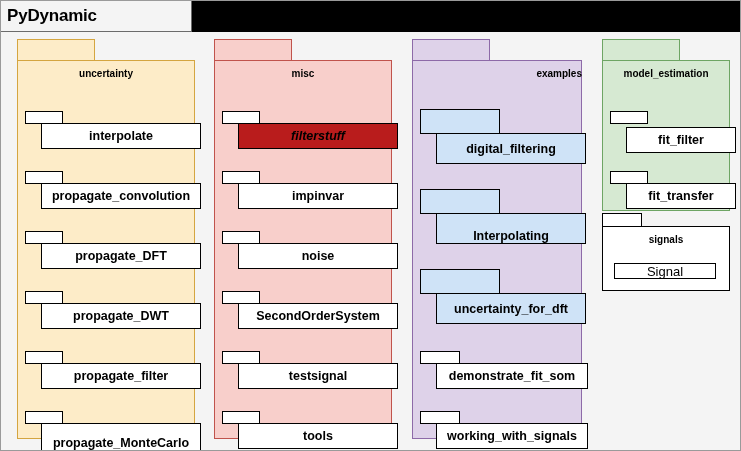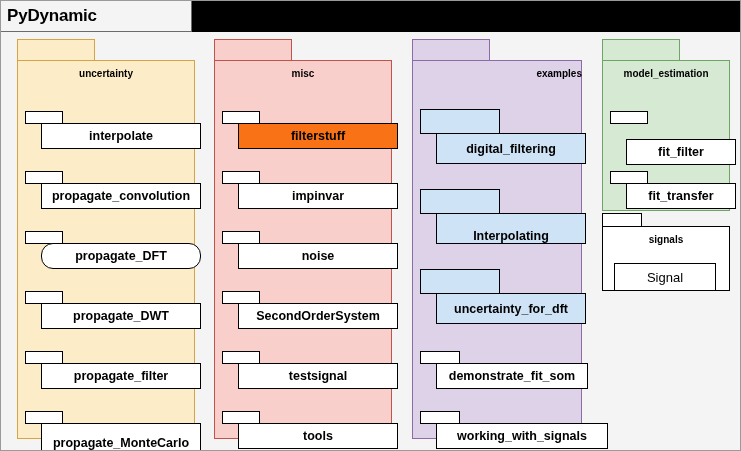--- a/index.html
+++ b/index.html
@@ -140,21 +140,21 @@
           </div>
         </div>
         <div class="mod" style="left: 8px; top: 132px; width: 160px; height: 39px;">
           <div class="mod-tab" style="width: 38px; height: 13px; background: rgb(255, 255, 255);"></div>
           <div class="mod-body" style="top: 12px; width: 160px; height: 26px; background: rgb(255, 255, 255);">
             <span class="mod-label">propagate_convolution</span>
           </div>
         </div>
         <div class="mod" style="left: 8px; top: 192px; width: 160px; height: 39px;">
           <div class="mod-tab" style="width: 38px; height: 13px; background: rgb(255, 255, 255);"></div>
-          <div class="mod-body" style="top: 12px; width: 160px; height: 26px; background: rgb(255, 255, 255); border-radius: 12px;">
+          <div class="mod-body" style="top: 12px; width: 160px; height: 26px; background: rgb(255, 255, 255);">
             <span class="mod-label">propagate_DFT</span>
           </div>
         </div>
         <div class="mod" style="left: 8px; top: 252px; width: 160px; height: 39px;">
           <div class="mod-tab" style="width: 38px; height: 13px; background: rgb(255, 255, 255);"></div>
           <div class="mod-body" style="top: 12px; width: 160px; height: 26px; background: rgb(255, 255, 255);">
             <span class="mod-label">propagate_DWT</span>
           </div>
         </div>
         <div class="mod" style="left: 8px; top: 312px; width: 160px; height: 39px; padding-left: 48px;">
@@ -169,21 +169,21 @@
             <span class="mod-label">propagate_MonteCarlo</span>
           </div>
         </div>
       </div>
       <div class="pkg" style="left: 213px; top: 38px; width: 178px; height: 400px;">
         <div class="pkg-tab" style="width: 78px; height: 22px; background: rgb(248, 207, 203); border-color: rgb(192, 83, 76);"></div>
         <div class="pkg-body" style="top: 21px; width: 178px; height: 379px; background: rgb(248, 207, 203); border-color: rgb(192, 83, 76);"></div>
         <div class="pkg-name" style="top: 29px;">misc</div>
         <div class="mod" style="left: 8px; top: 72px; width: 160px; height: 39px;">
           <div class="mod-tab" style="width: 38px; height: 13px; background: rgb(255, 255, 255);"></div>
-          <div class="mod-body" style="top: 12px; width: 160px; height: 26px; background: #f97316;">
+          <div class="mod-body" style="top: 12px; width: 160px; height: 26px; background: #b91c1c; font-style: italic;">
             <span class="mod-label">filterstuff</span>
           </div>
         </div>
         <div class="mod" style="left: 8px; top: 132px; width: 160px; height: 39px;">
           <div class="mod-tab" style="width: 38px; height: 13px; background: rgb(255, 255, 255);"></div>
           <div class="mod-body" style="top: 12px; width: 160px; height: 26px; background: rgb(255, 255, 255);">
             <span class="mod-label">impinvar</span>
           </div>
         </div>
         <div class="mod" style="left: 8px; top: 192px; width: 160px; height: 39px;">
@@ -234,45 +234,45 @@
           </div>
         </div>
         <div class="mod" style="left: 8px; top: 312px; width: 152px; height: 39px;">
           <div class="mod-tab" style="width: 40px; height: 13px; background: rgb(255, 255, 255);"></div>
           <div class="mod-body" style="top: 12px; width: 152px; height: 26px; background: rgb(255, 255, 255);">
             <span class="mod-label">demonstrate_fit_som</span>
           </div>
         </div>
         <div class="mod" style="left: 8px; top: 372px; width: 152px; height: 39px;">
           <div class="mod-tab" style="width: 40px; height: 13px; background: rgb(255, 255, 255);"></div>
-          <div class="mod-body" style="top: 12px; width: 172px; height: 26px; background: rgb(255, 255, 255);">
+          <div class="mod-body" style="top: 12px; width: 152px; height: 26px; background: rgb(255, 255, 255);">
             <span class="mod-label">working_with_signals</span>
           </div>
         </div>
       </div>
       <div class="pkg" style="left: 601px; top: 38px; width: 128px; height: 172px;">
         <div class="pkg-tab" style="width: 78px; height: 22px; background: rgb(214, 233, 210); border-color: rgb(110, 165, 100);"></div>
         <div class="pkg-body" style="top: 21px; width: 128px; height: 151px; background: rgb(214, 233, 210); border-color: rgb(110, 165, 100);"></div>
         <div class="pkg-name" style="top: 29px;">model_estimation</div>
         <div class="mod" style="left: 8px; top: 72px; width: 110px; height: 39px;">
           <div class="mod-tab" style="width: 38px; height: 13px; background: rgb(255, 255, 255);"></div>
-          <div class="mod-body" style="top: 28px; width: 110px; height: 26px; background: rgb(255, 255, 255);">
+          <div class="mod-body" style="top: 16px; width: 110px; height: 26px; background: rgb(255, 255, 255);">
             <span class="mod-label">fit_filter</span>
           </div>
         </div>
         <div class="mod" style="left: 8px; top: 132px; width: 110px; height: 39px; padding-left: 35px;">
           <div class="mod-tab" style="width: 38px; height: 13px; background: rgb(255, 255, 255);"></div>
           <div class="mod-body" style="top: 12px; width: 110px; height: 26px; background: rgb(255, 255, 255);">
             <span class="mod-label">fit_transfer</span>
           </div>
         </div>
       </div>
       <div class="pkg" style="left: 601px; top: 212px; width: 128px; height: 78px;">
         <div class="pkg-tab" style="width: 40px; height: 14px; background: rgb(255, 255, 255); border-color: rgb(0, 0, 0);"></div>
         <div class="pkg-body" style="top: 13px; width: 128px; height: 65px; background: rgb(255, 255, 255); border-color: rgb(0, 0, 0);"></div>
         <div class="pkg-name" style="top: 21px;">signals</div>
-        <div class="cls" style="left: 12px; top: 50px; width: 102px; height: 28px; background: rgb(255, 255, 255);">
+        <div class="cls" style="left: 12px; top: 50px; width: 102px; height: 16px; background: rgb(255, 255, 255);">
           <span class="cls-label">Signal</span>
         </div>
       </div>
     </div>
 
 </div>
 
 </body></html>

